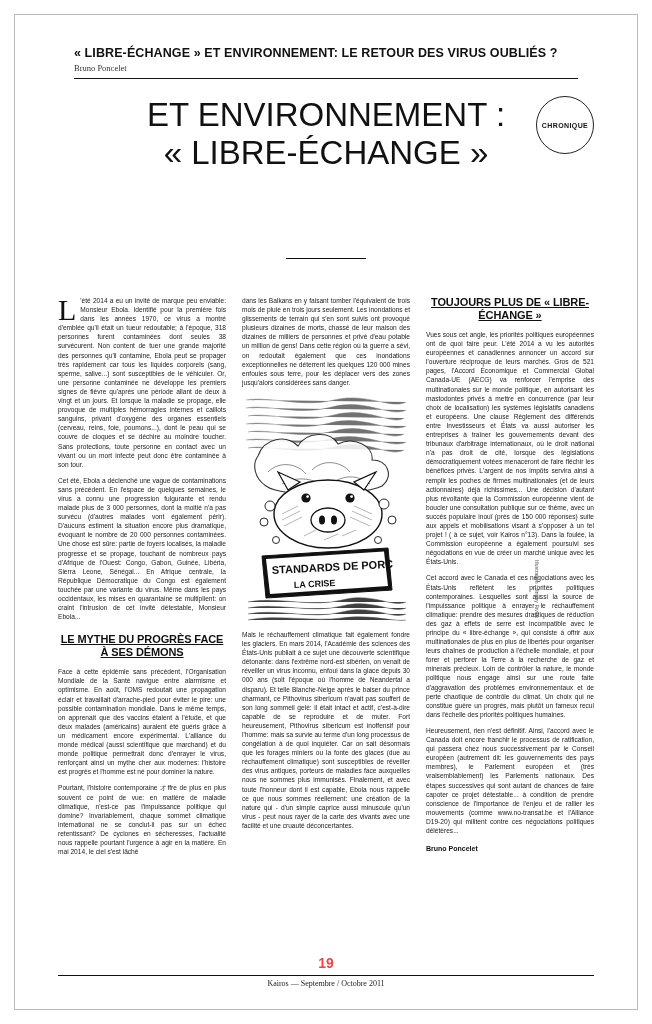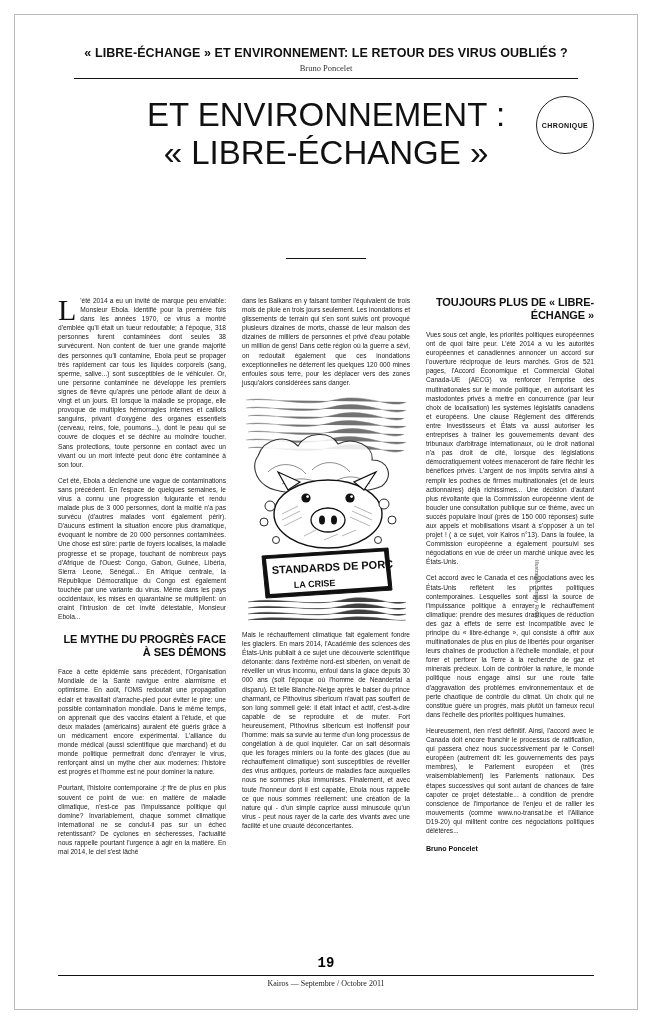--- a/index.html
+++ b/index.html
@@ -30,21 +30,21 @@
     border: 1px solid #b9b9b9;
     pointer-events: none;
   }
 
   
   .runninghead {
     position: absolute;
     left: 74px;
     right: 74px;
     top: 46px;
-    text-align: center;
+    text-align: left;
   }
   .runninghead .rh-title {
     font-family: "Liberation Sans", sans-serif;
     font-weight: bold;
     font-size: 12.5px;
     letter-spacing: 0.1px;
     color: #111;
     white-space: nowrap;
   }
   .runninghead .rh-author {
@@ -140,24 +140,25 @@
     font-weight: normal;
     padding: 2px 4px 0 0;
     color: #111;
   }
 
   h2.subhead {
     font-family: "Liberation Sans", sans-serif;
     font-weight: bold;
     font-size: 11px;
     line-height: 13px;
-    text-align: right;
+    text-align: center;
     margin: 12px 0 8px 0;
     color: #111;
     letter-spacing: -0.1px;
+    text-decoration: underline;
   }
   h2.subhead.right {
     margin-top: 0;
   }
 
   .sig {
     font-family: "Liberation Sans", sans-serif;
     font-weight: bold;
     font-size: 7px;
     margin-top: 10px;
@@ -195,24 +196,24 @@
 
   
   .footer {
     position: absolute;
     left: 58px;
     right: 58px;
     bottom: 36px;
     text-align: center;
   }
   .folio {
-    font-family: Liberation Mono, monospace;
+    font-family: Liberation Sans, sans-serif;
     font-weight: bold;
     font-size: 14px;
-    color: #000000;
+    color: #ef4444;
   }
   .rule-bottom {
     margin: 4px auto 3px auto;
     width: 100%;
     border-top: 1px solid #111;
   }
   .footer-text {
     font-family: "Liberation Serif", serif;
     font-size: 8px;
     color: #222;

